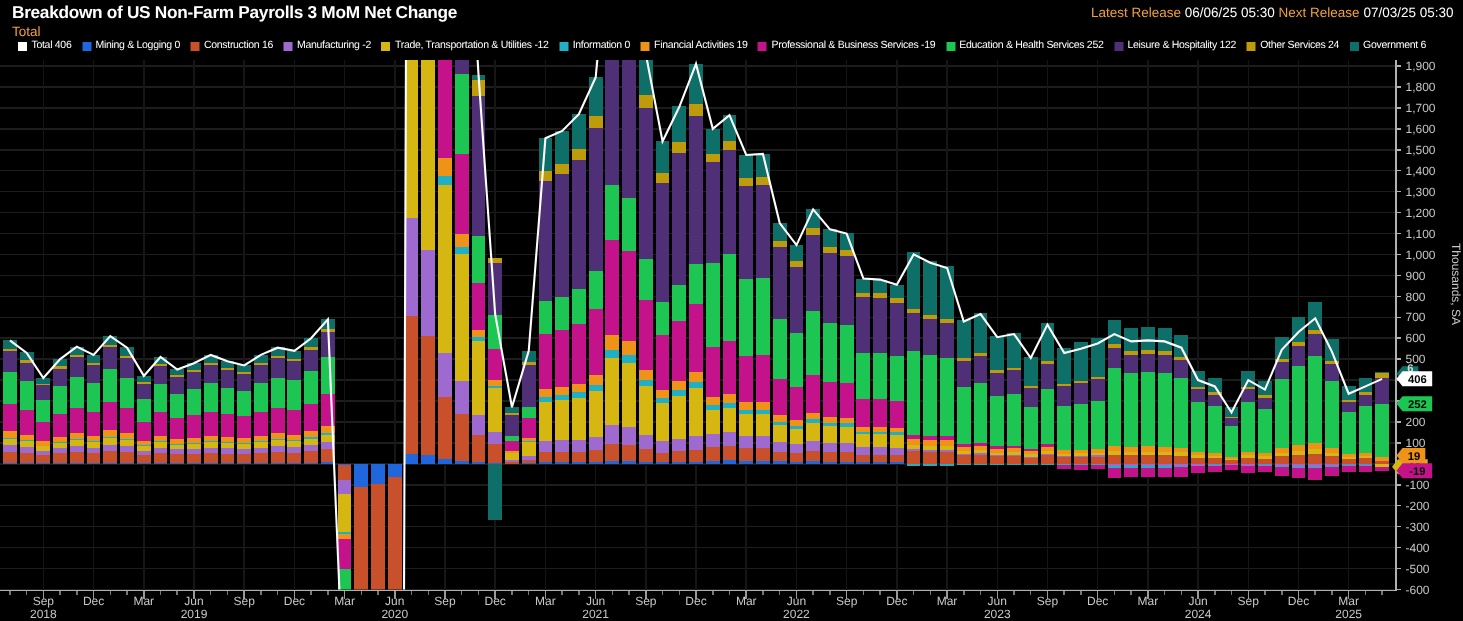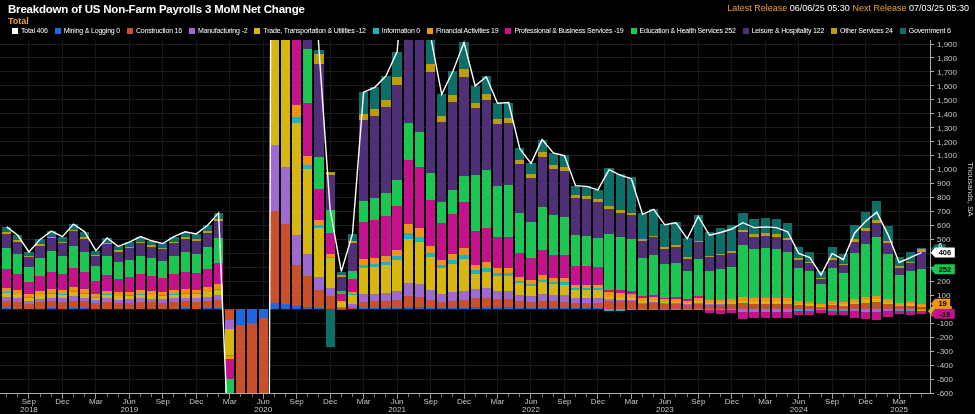--- a/index.html
+++ b/index.html
@@ -1,19 +1,19 @@
 <!DOCTYPE html>
 <html><head>
 <meta charset="utf-8">
 <style>
   html,body{margin:0;padding:0;background:#000;}
   .screen{position:relative;width:975px;height:414px;background:#000;overflow:hidden;
           font-family:"Liberation Sans",sans-serif;color:#fff;}
   .title{position:absolute;left:8px;top:3px;font-size:11.5px;font-weight:bold;letter-spacing:-0.2px;white-space:nowrap;}
-  .subtitle{position:absolute;left:8px;top:16px;font-size:9px;font-weight:bold;color:#f0a03c;}
+  .subtitle{position:absolute;left:8px;top:16px;font-size:9px;font-weight:normal;color:#f0a03c;}
   .hdr-right{position:absolute;right:6px;top:3px;text-align:center;font-size:9px;line-height:11px;white-space:nowrap;}
   .orange{color:#f0a03c;}
   .legend{position:absolute;left:12px;top:27px;display:flex;align-items:center;gap:7px;
           font-size:7px;letter-spacing:-0.2px;white-space:nowrap;}
   .li{display:flex;align-items:center;gap:3px;}
   .sw{display:inline-block;width:6px;height:6px;}
   svg{position:absolute;left:0;top:0;}
   text{font-family:"Liberation Sans",sans-serif;}
 </style>
 </head>

